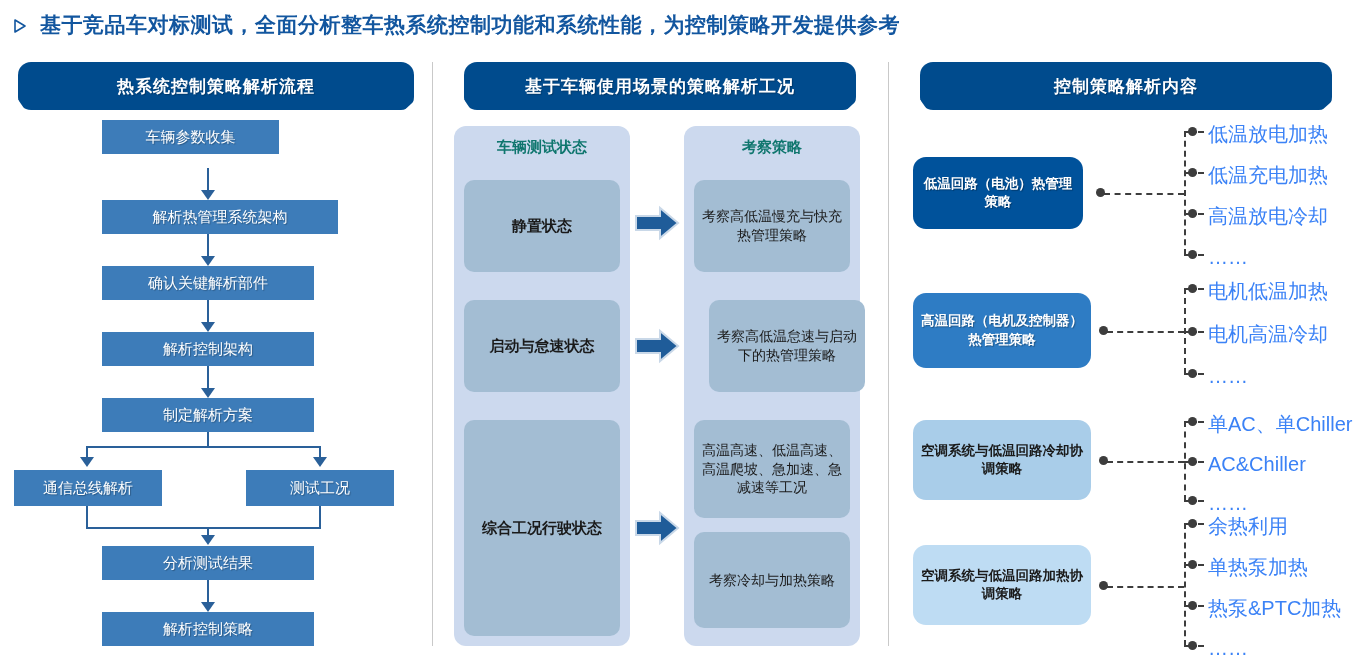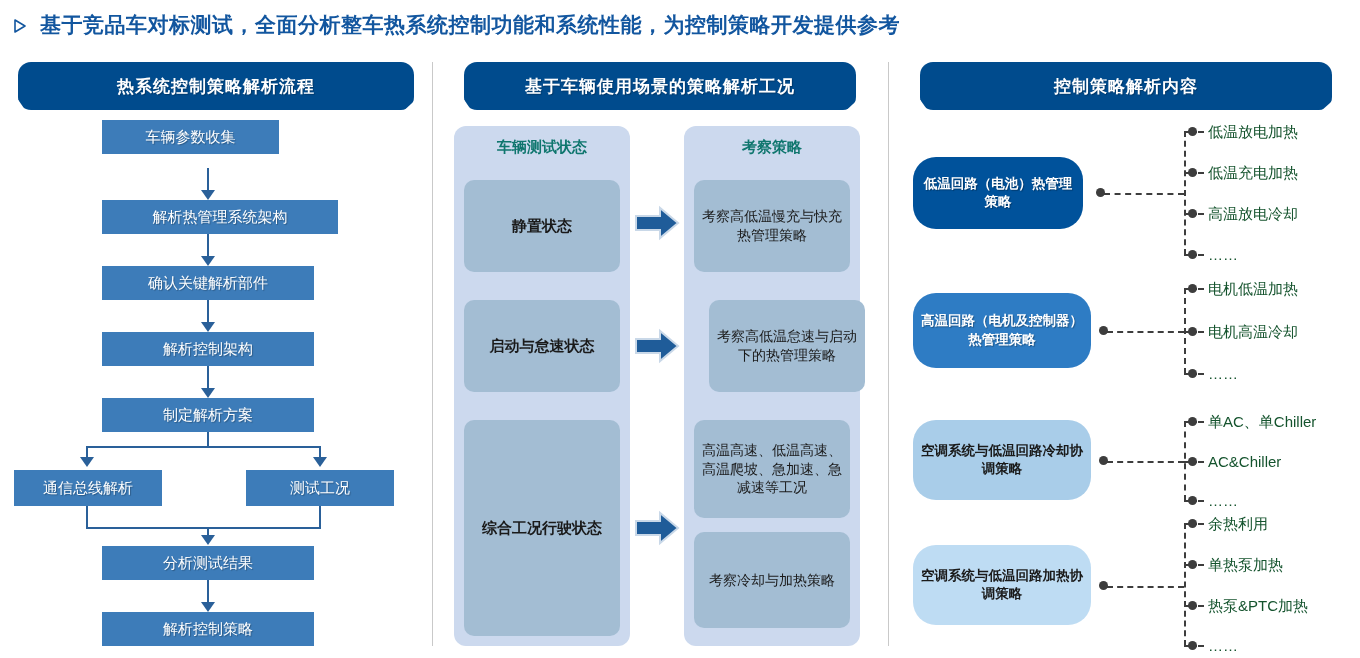--- a/index.html
+++ b/index.html
@@ -70,35 +70,35 @@
     position: absolute; background: #a3bdd3; border-radius: 10px;
     display: flex; align-items: center; justify-content: center;
     text-align: center; color: #1a1a1a; font-size: 14px; line-height: 1.35;
     padding: 4px 8px;
   }
   .cell.bold { font-weight: bold; font-size: 15px; }
   .block-arrow { position: absolute; }
 
   
   .node {
-    position: absolute; border-radius: 23px;
+    position: absolute; border-radius: 13px;
     display: flex; align-items: center; justify-content: center;
     text-align: center; font-size: 13.5px; font-weight: bold;
     line-height: 1.35; padding: 4px 8px;
   }
   .node.navy   { background: #00529b; color: #ffffff; text-shadow: 1px 1px 1px rgba(0,0,0,0.3); }
   .node.blue   { background: #2e7cc4; color: #ffffff; text-shadow: 1px 1px 1px rgba(0,0,0,0.3); }
   .node.lblue  { background: #a9cde9; color: #1a1a1a; }
   .node.llblue { background: #bedcf3; color: #1a1a1a; }
 
   .tdot { position: absolute; width: 9px; height: 9px; border-radius: 50%; background: #3d3d3d; }
   .tline-h { position: absolute; height: 0; border-top: 2px dashed #3d3d3d; }
   .tline-v { position: absolute; width: 0; border-left: 2px dashed #3d3d3d; }
   .leaf {
-    position: absolute; font-size: 15px; color: #14532d;
+    position: absolute; font-size: 20px; color: #3b82f6;
     white-space: nowrap; line-height: 1;
   }
 </style>
 </head>
 <body>
 
 <div id="root">
 
   <div class="page-title">
     <span class="title-bullet">

